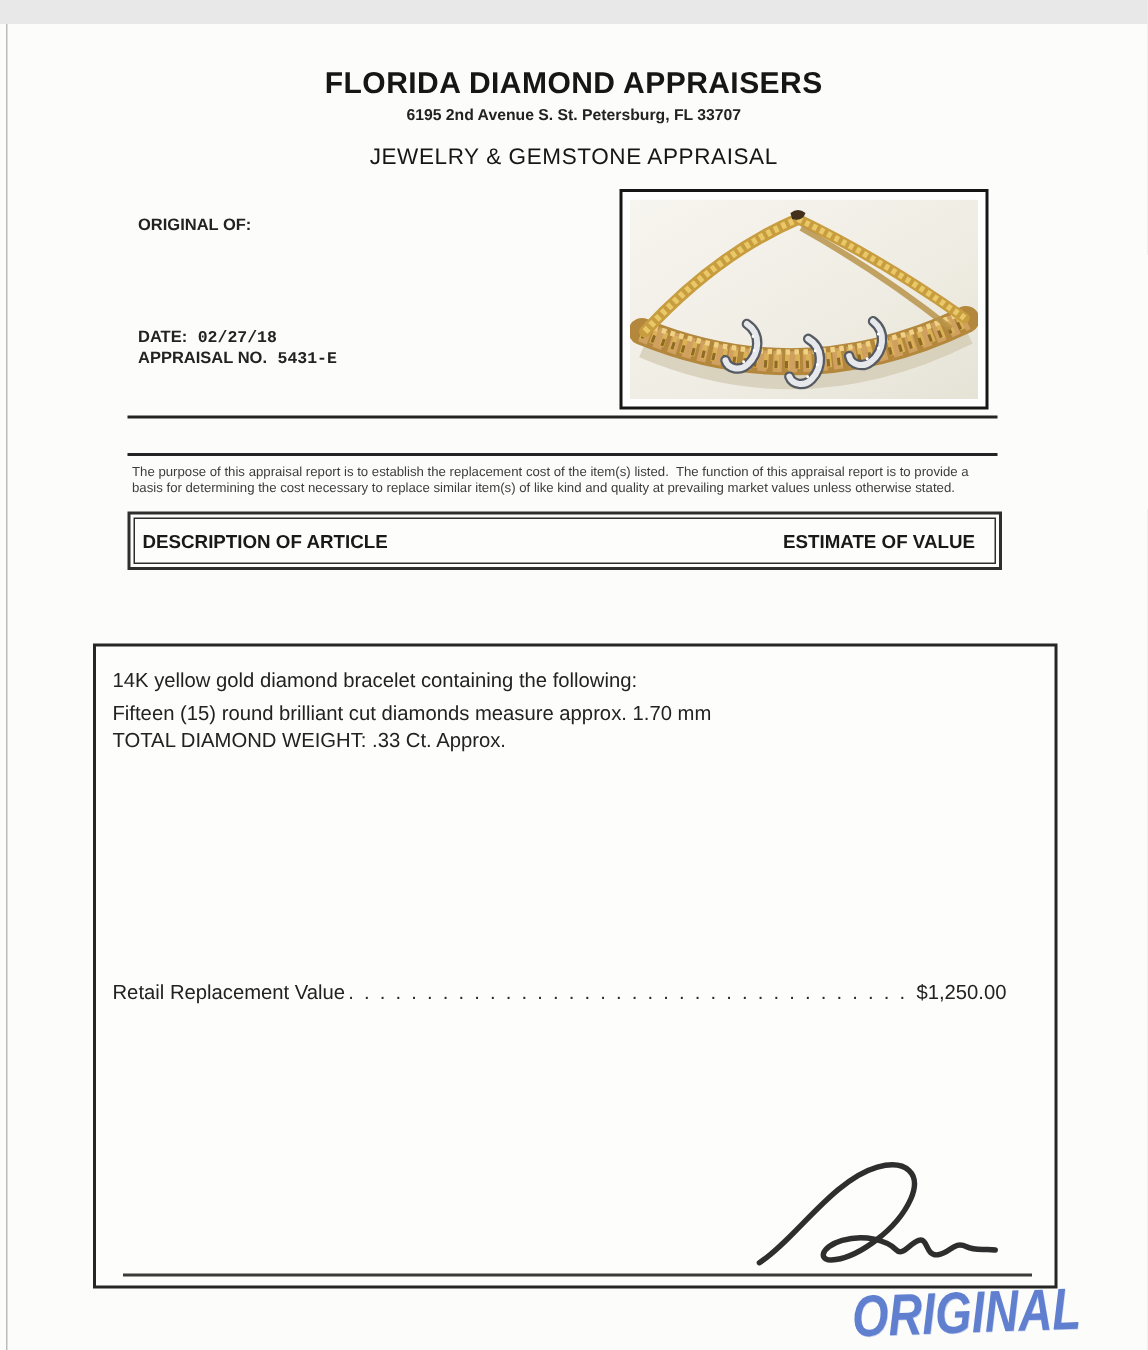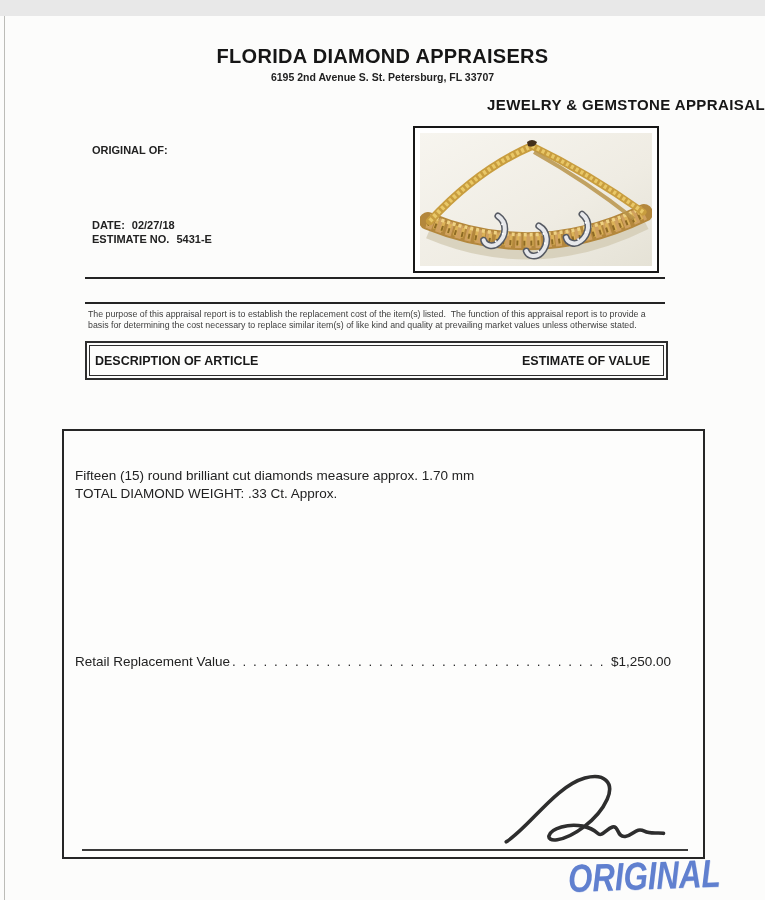--- a/index.html
+++ b/index.html
@@ -8,28 +8,28 @@
     position:relative; width:765px; height:900px; margin:16px auto;
     background:#fcfcfb; overflow:hidden;
     font-family:"Liberation Sans", sans-serif; color:#1e1e1e;
   }
   .abs { position:absolute; }
   .scan-line { left:4px; top:0; width:1px; height:900px; background:#bcbcb8; }
 
   
   .biz-name  { top:29px; left:0; right:0; text-align:center; font-size:20px; font-weight:bold; letter-spacing:.3px; color:#161616; }
   .biz-addr  { top:55px; left:0; right:0; text-align:center; font-size:10.5px; font-weight:bold; color:#222; }
-  .doc-title { top:80px; left:0; right:0; text-align:right; font-size:15px; font-weight:bold; letter-spacing:.4px; color:#161616; }
+  .doc-title { top:80px; left:0; right:0; text-align:center; font-size:15px; font-weight:normal; letter-spacing:.4px; color:#161616; }
 
   
   .meta-label { font-size:11px; font-weight:bold; color:#222; }
   .property-row { left:92px; top:128px; }
   .date-row     { left:92px; top:203px; }
   .appr-row     { left:92px; top:217px; }
-  .meta-val { margin-left:7px; }
+  .meta-val { margin-left:7px;font-family:Liberation Mono, monospace; }
 
   
   .photo-frame { left:413px; top:110px; width:246px; height:147px; border:2px solid #161616; background:#fff; padding:5px; }
   .photo-frame svg { display:block; }
 
   
   .hr1 { left:85px; top:261px; width:580px; height:2px; background:#242424; }
   .hr2 { left:85px; top:286px; width:580px; height:2px; background:#242424; }
 
   .purpose { left:88px; top:293px; width:578px; font-size:8.8px; line-height:10.8px; color:#3d3d3d; white-space:pre-wrap; }
@@ -74,21 +74,21 @@
   <div class="abs biz-name">FLORIDA DIAMOND APPRAISERS</div>
   <div class="abs biz-addr">6195 2nd Avenue S. St. Petersburg, FL 33707</div>
   <div class="abs doc-title">JEWELRY &amp; GEMSTONE APPRAISAL</div>
 
   <div class="abs property-row meta-label">ORIGINAL OF:</div>
 
   <div class="abs date-row meta-label">
     <span>DATE:</span><span class="meta-val">02/27/18</span>
   </div>
   <div class="abs appr-row meta-label">
-    <span>ESTIMATE NO.</span><span class="meta-val">5431-E</span>
+    <span>APPRAISAL NO.</span><span class="meta-val">5431-E</span>
   </div>
 
   <div class="abs photo-frame">
     <svg viewBox="0 0 232 133" width="232" height="133">
       <defs>
         <linearGradient id="pbg" x1="0" y1="0" x2="1" y2="1">
           <stop offset="0" stop-color="#f7f5ef"></stop>
           <stop offset="0.6" stop-color="#efece3"></stop>
           <stop offset="1" stop-color="#e5e2d6"></stop>
         </linearGradient>
@@ -142,20 +142,21 @@
   <div class="abs purpose">The purpose of this appraisal report is to establish the replacement cost of the item(s) listed.  The function of this appraisal report is to provide a basis for determining the cost necessary to replace similar item(s) of like kind and quality at prevailing market values unless otherwise stated.</div>
 
   <div class="abs section-header">
     <div class="section-header-inner">
       <span class="section-label">DESCRIPTION OF ARTICLE</span>
       <span class="section-label">ESTIMATE OF VALUE</span>
     </div>
   </div>
 
   <div class="abs main-box">
+    <div class="abs intro body-text">14K yellow gold diamond bracelet containing the following:</div>
 
     <div class="abs para1">
       <div class="body-text">Fifteen (15) round brilliant cut diamonds measure approx. 1.70 mm</div>
       <div class="body-text">TOTAL DIAMOND WEIGHT: .33 Ct. Approx.</div>
     </div>
 
 
     <div class="abs value-row body-text">
       <span class="value-label">Retail Replacement Value</span>
       <span class="leader">. . . . . . . . . . . . . . . . . . . . . . . . . . . . . . . . . . . . . . . . . . . . . . . . . . . . . . . . . . . . . . . . . . . . . . . . . . . .</span>

